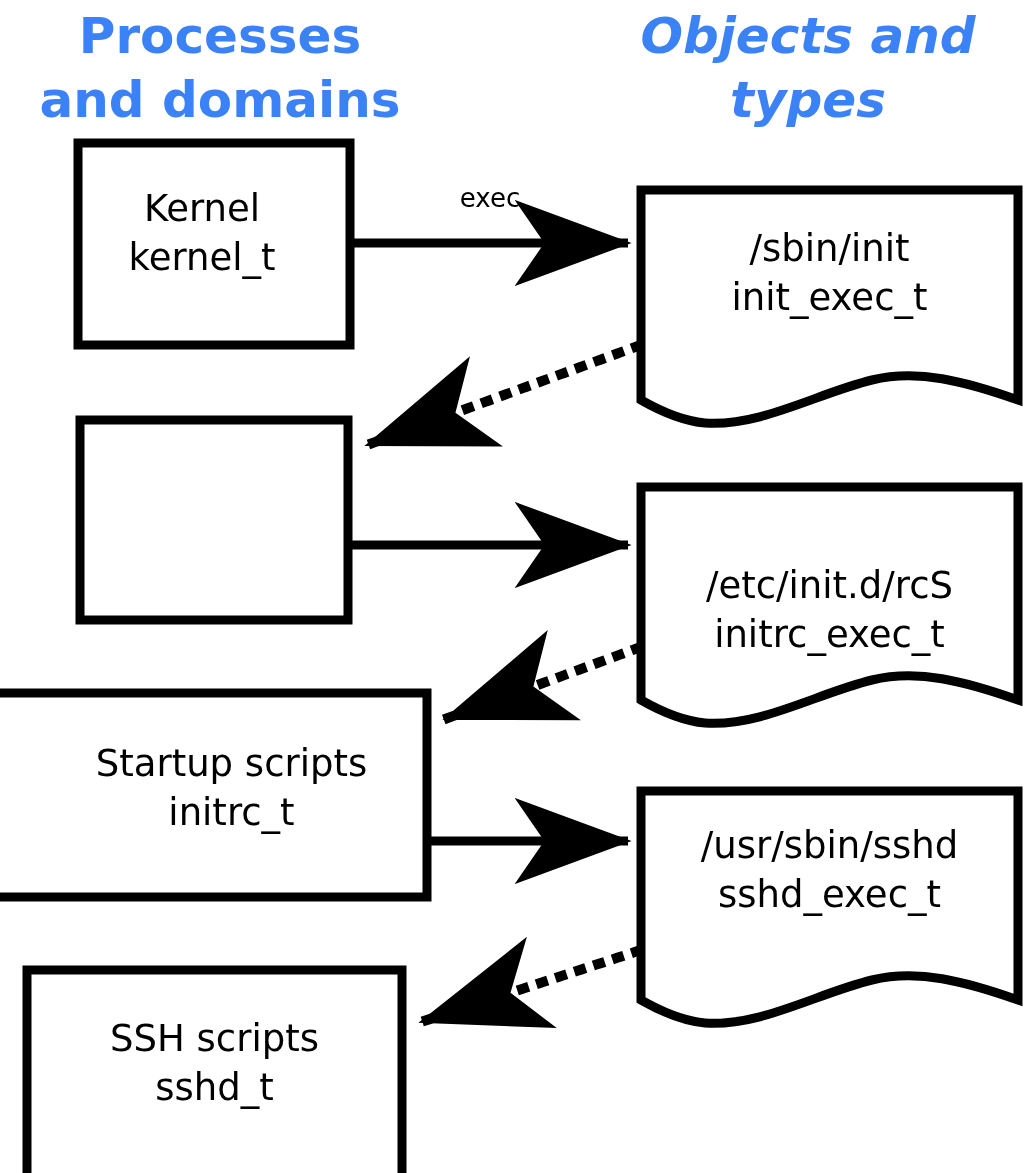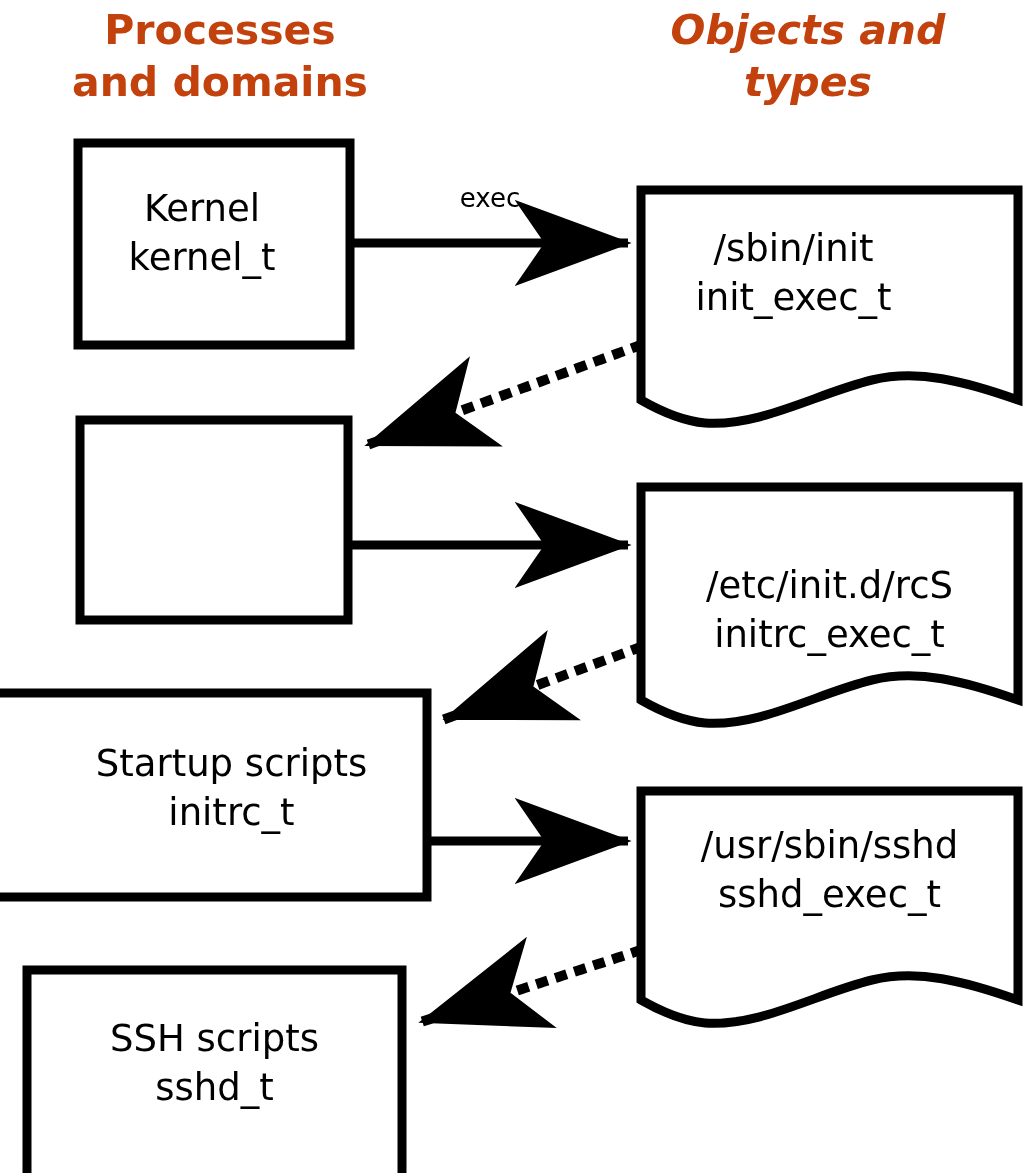--- a/index.html
+++ b/index.html
@@ -12,23 +12,23 @@
     width: 1024px;
     height: 1173px;
     background: #ffffff;
     font-family: "DejaVu Sans", "Liberation Sans", sans-serif;
     overflow: hidden;
   }
   .col-header {
     position: absolute;
     text-align: center;
     font-weight: bold;
-    font-size: 41px;
+    font-size: 50px;
     line-height: 1.28;
-    color: #c2410c;
+    color: #3b82f6;
     white-space: pre-line;
   }
   #header-left  { left: 20px;  top: 4px;  width: 400px; }
   #header-right { left: 608px; top: 4px;  width: 400px; font-style: italic; }
 
   .svg-layer {
     position: absolute;
     left: 0;
     top: 0;
     width: 1024px;
@@ -102,21 +102,21 @@
   <div class="node-label" style="left:66px; top:185px; width:272px;">Kernel
 kernel_t</div>
 
 
   <div class="node-label" style="left:0px; top:740px; width:417px;margin-left:23px;">Startup scripts
 initrc_t</div>
 
   <div class="node-label" style="left:27px; top:1015px; width:375px;">SSH scripts
 sshd_t</div>
 
-  <div class="node-label" style="left:605px; top:225px; width:377px;">/sbin/init
+  <div class="node-label" style="left:641px; top:225px; width:377px;">/sbin/init
 init_exec_t</div>
 
   <div class="node-label" style="left:641px; top:518px; width:377px;margin-top:44px;">/etc/init.d/rcS
 initrc_exec_t</div>
 
   <div class="node-label" style="left:641px; top:822px; width:377px;">/usr/sbin/sshd
 sshd_exec_t</div>
 
   <div class="edge-label" style="left:390px; top:183px; width:200px;">exec</div>
 

